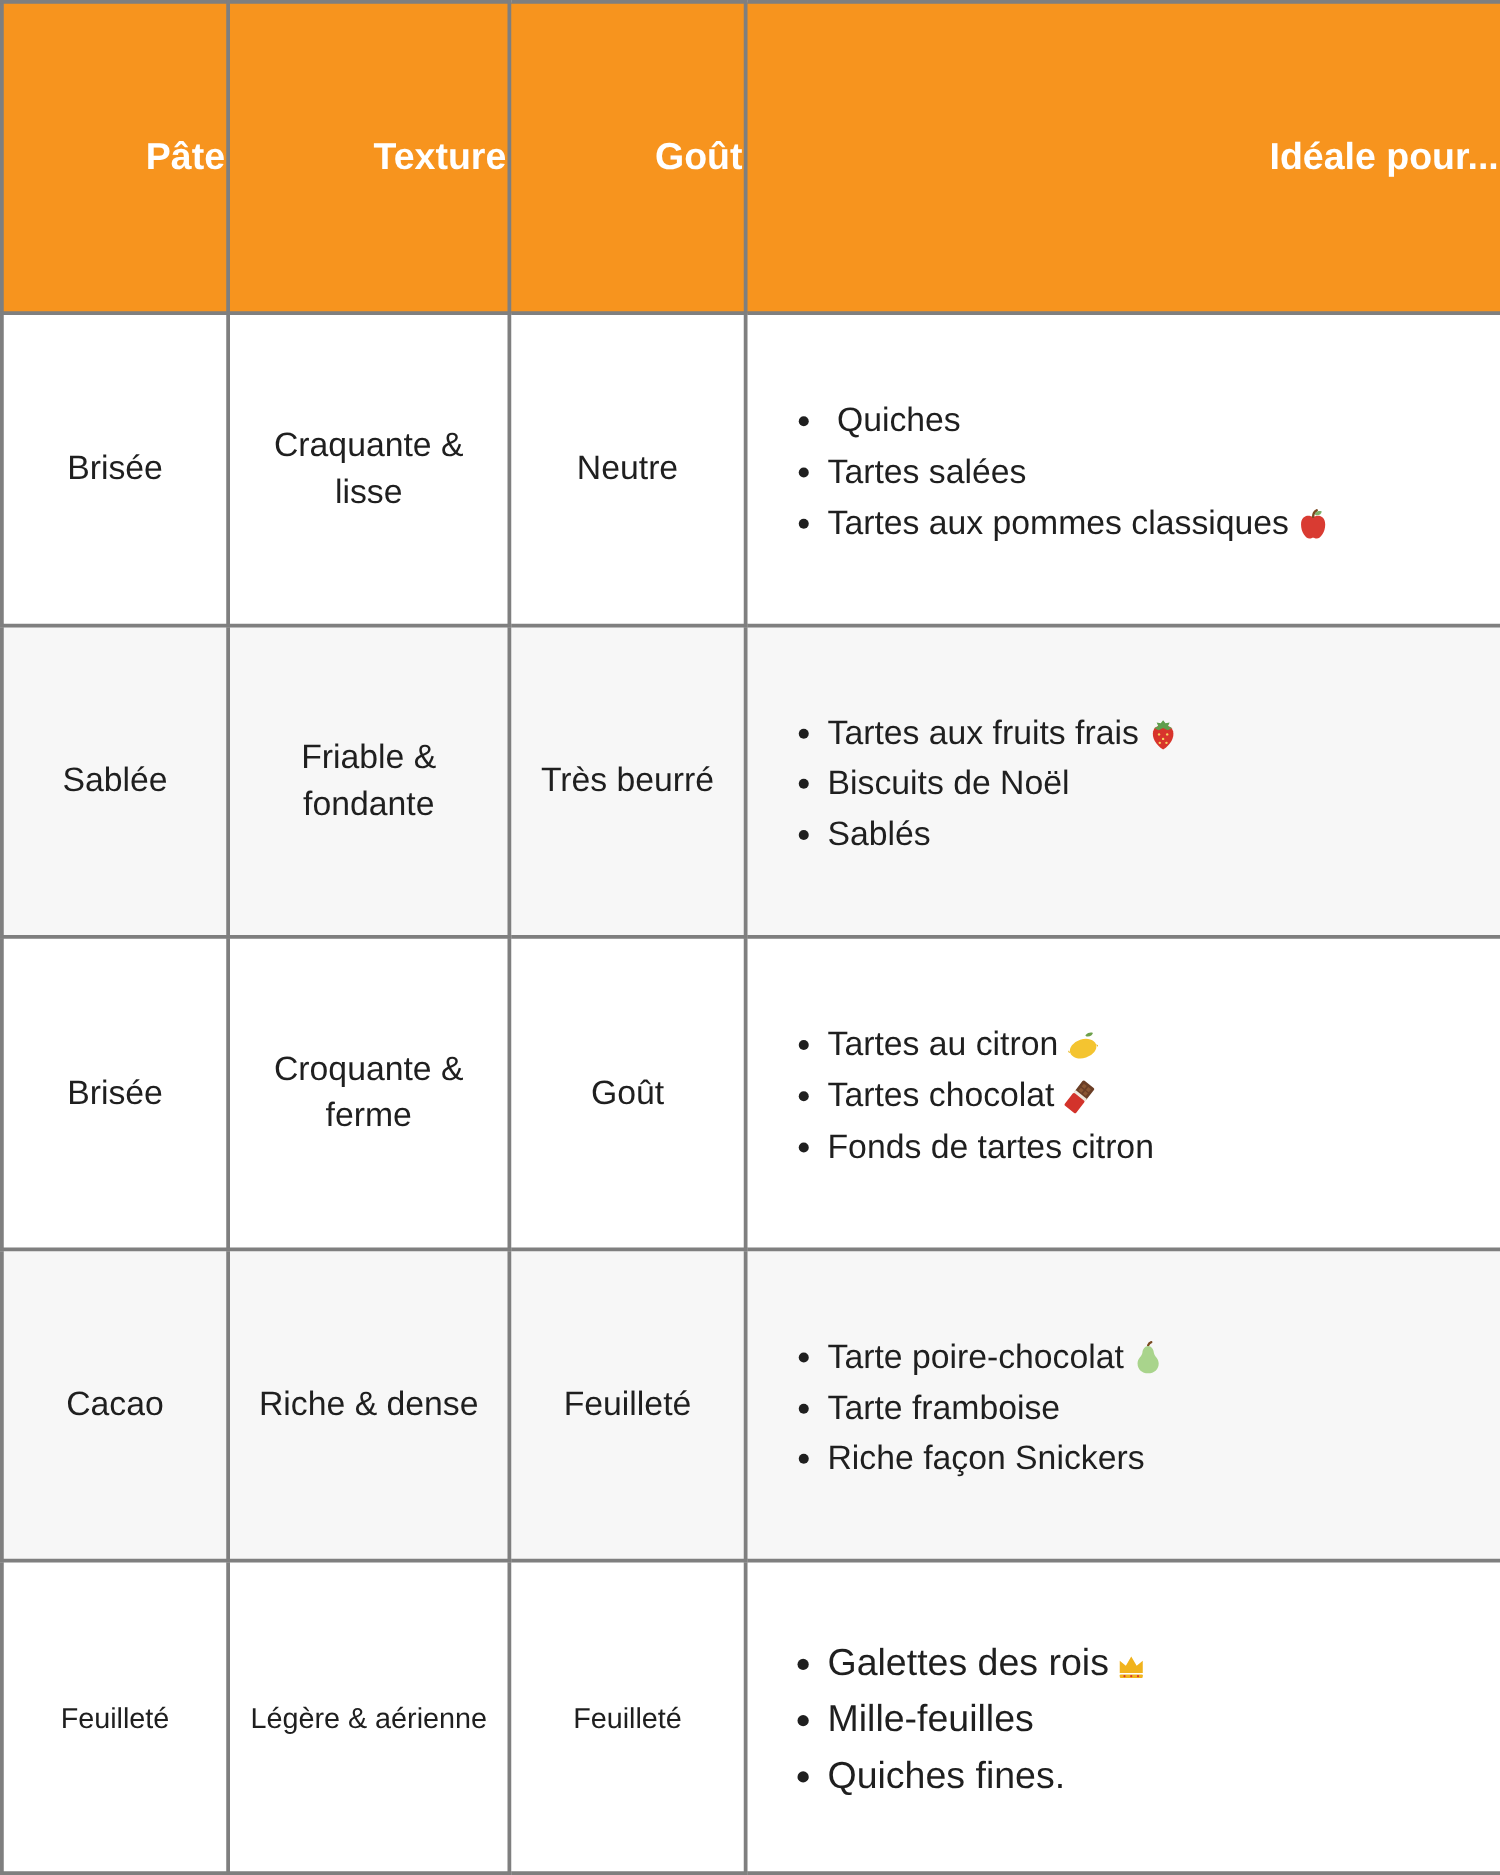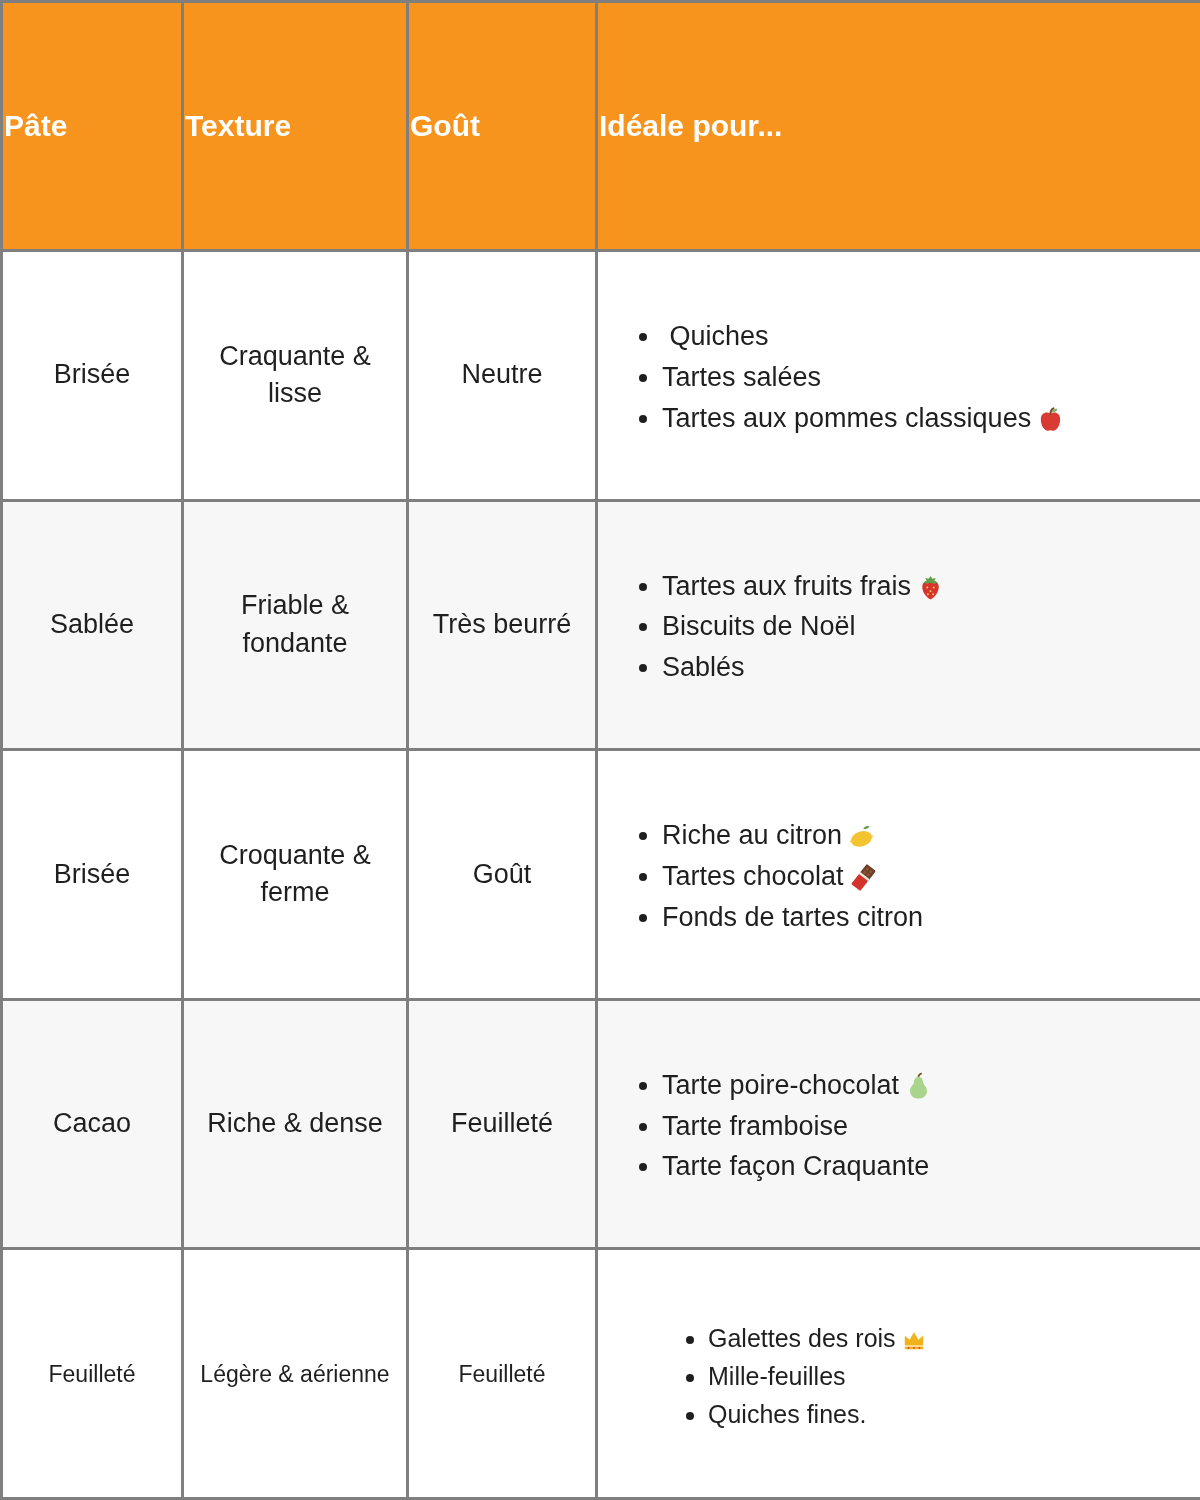--- a/index.html
+++ b/index.html
@@ -3,32 +3,32 @@
 <meta charset="utf-8">
 <style>
   html,body{margin:0;padding:0;background:#fff;}
   body{font-family:"Liberation Sans","DejaVu Sans",sans-serif;color:var(--body-text,#1f1f1f);}
   .canvas{width:1200px;height:1500px;overflow:hidden;}
   table.pastry{width:1200px;height:1500px;border-collapse:collapse;table-layout:fixed;}
   td,th{border:3px solid var(--border,#7f7f7f);vertical-align:middle;}
   thead th{
     background:var(--header-bg,#F7941E);
     color:var(--header-text,#fff);
-    font-size:30px;font-weight:700;text-align:left;
+    font-size:30px;font-weight:700;text-align:right;
     height:244px;
   }
   tbody tr{height:244px;background:var(--row-bg,#fff);}
   tbody tr.alt{background:var(--row-alt-bg,#f7f7f7);}
   td.c{text-align:center;font-size:27px;line-height:1.4;padding:0 10px;}
   td.list-cell{padding:15px 20px 10px 0;}
   ul.ideale{margin:0;padding-left:64px;list-style:disc;}
   ul.ideale li{font-size:27px;line-height:1.4;margin:3px 0;}
   ul.ideale .t{white-space:pre-wrap;}
   tr.small td.c{font-size:23px;}
-  tr.small ul.ideale li{font-size:25px;margin-left:46px;}
+  tr.small ul.ideale li{font-size:30px;}
   .ic{display:inline-block;vertical-align:-7px;margin-left:5px;}
   .ic svg{display:block;}
   tr.small .ic{vertical-align:-6px;}
   tr.small .ic svg{width:26px;height:26px;}
 </style>
 </head>
 <body>
 
 <div class="canvas">
 <table class="pastry">
@@ -84,21 +84,21 @@
           <li><span class="t">Sablés</span></li>
         </ul>
       </td>
     </tr>
     <tr>
       <td class="c">Brisée</td>
       <td class="c">Croquante &amp; ferme</td>
       <td class="c">Goût</td>
       <td class="list-cell">
         <ul class="ideale">
-          <li><span class="t">Riche au citron</span><span class="ic"><svg width="29" height="29" viewBox="0 0 24 24">
+          <li><span class="t">Tartes au citron</span><span class="ic"><svg width="29" height="29" viewBox="0 0 24 24">
                     <g transform="rotate(-18 12 14)">
                       <path d="M3 14c-1-.2-1.4-1.4-.4-1.8M21 14c1 .2 1.4 1.4.4 1.8" fill="#E8B40F"></path>
                       <ellipse cx="12" cy="14" rx="9" ry="6.2" fill="#F4C430"></ellipse>
                     </g>
                     <path d="M13.5 5.2c1.6-2 3.8-2.1 5-1.6-.4 1.5-2 2.7-4.6 2.2z" fill="#6EA04B"></path>
                   </svg></span></li>
           <li><span class="t">Tartes chocolat</span><span class="ic"><svg width="29" height="29" viewBox="0 0 24 24">
                     <g transform="rotate(38 12 12)">
                       <rect x="7.2" y="1.5" width="9.6" height="10" rx="1" fill="#6B3E26"></rect>
                       <g fill="#8a5633">
@@ -119,21 +119,21 @@
       <td class="c">Cacao</td>
       <td class="c">Riche &amp; dense</td>
       <td class="c">Feuilleté</td>
       <td class="list-cell">
         <ul class="ideale">
           <li><span class="t">Tarte poire-chocolat</span><span class="ic"><svg width="29" height="29" viewBox="0 0 24 24">
                     <path d="M12 3.6c.3-1 1.1-1.9 2.1-2.2" stroke="#7a4a21" stroke-width="1.5" fill="none" stroke-linecap="round"></path>
                     <path d="M12 4c2.1 0 3.5 2 3.8 4.4.3 2.6 3.2 3.6 3.2 7.1 0 4-3 6.5-7 6.5s-7-2.5-7-6.5c0-3.5 2.9-4.5 3.2-7.1C8.5 6 9.9 4 12 4z" fill="#A9D48C"></path>
                   </svg></span></li>
           <li><span class="t">Tarte framboise</span></li>
-          <li><span class="t">Tarte façon Craquante</span></li>
+          <li><span class="t">Riche façon Snickers</span></li>
         </ul>
       </td>
     </tr>
     <tr class="small">
       <td class="c">Feuilleté</td>
       <td class="c">Légère &amp; aérienne</td>
       <td class="c">Feuilleté</td>
       <td class="list-cell">
         <ul class="ideale">
           <li><span class="t">Galettes des rois</span><span class="ic"><svg width="29" height="29" viewBox="0 0 24 24">

